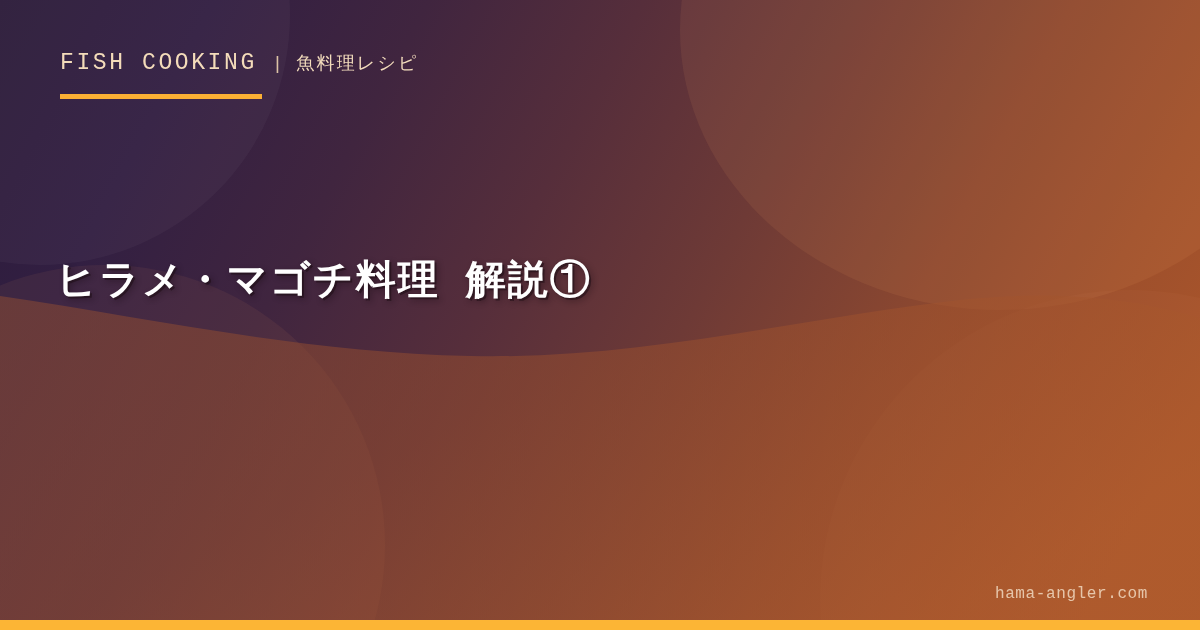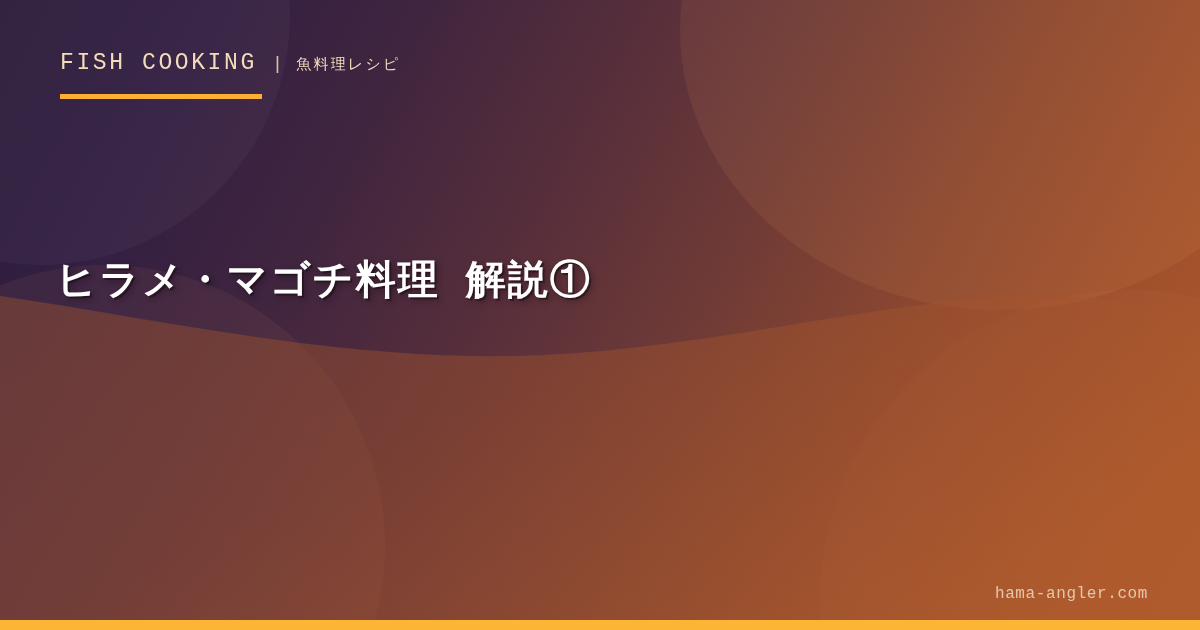--- a/index.html
+++ b/index.html
@@ -114,21 +114,21 @@
   .brand-sep {
     color: #e9cfae;
     font-size: 19px;
     line-height: 1;
     margin: 0 13px 0 15px;
     opacity: 0.92;
   }
 
   .brand-ja {
     color: #f3dcbc;
-    font-size: 15px;
+    font-size: 18px;
     letter-spacing: 2.2px;
     font-weight: 400;
     line-height: 1;
   }
 
   .brand-rule {
     margin-top: 19px;
     width: 202px;
     height: 5px;
     background: #fbb034;

